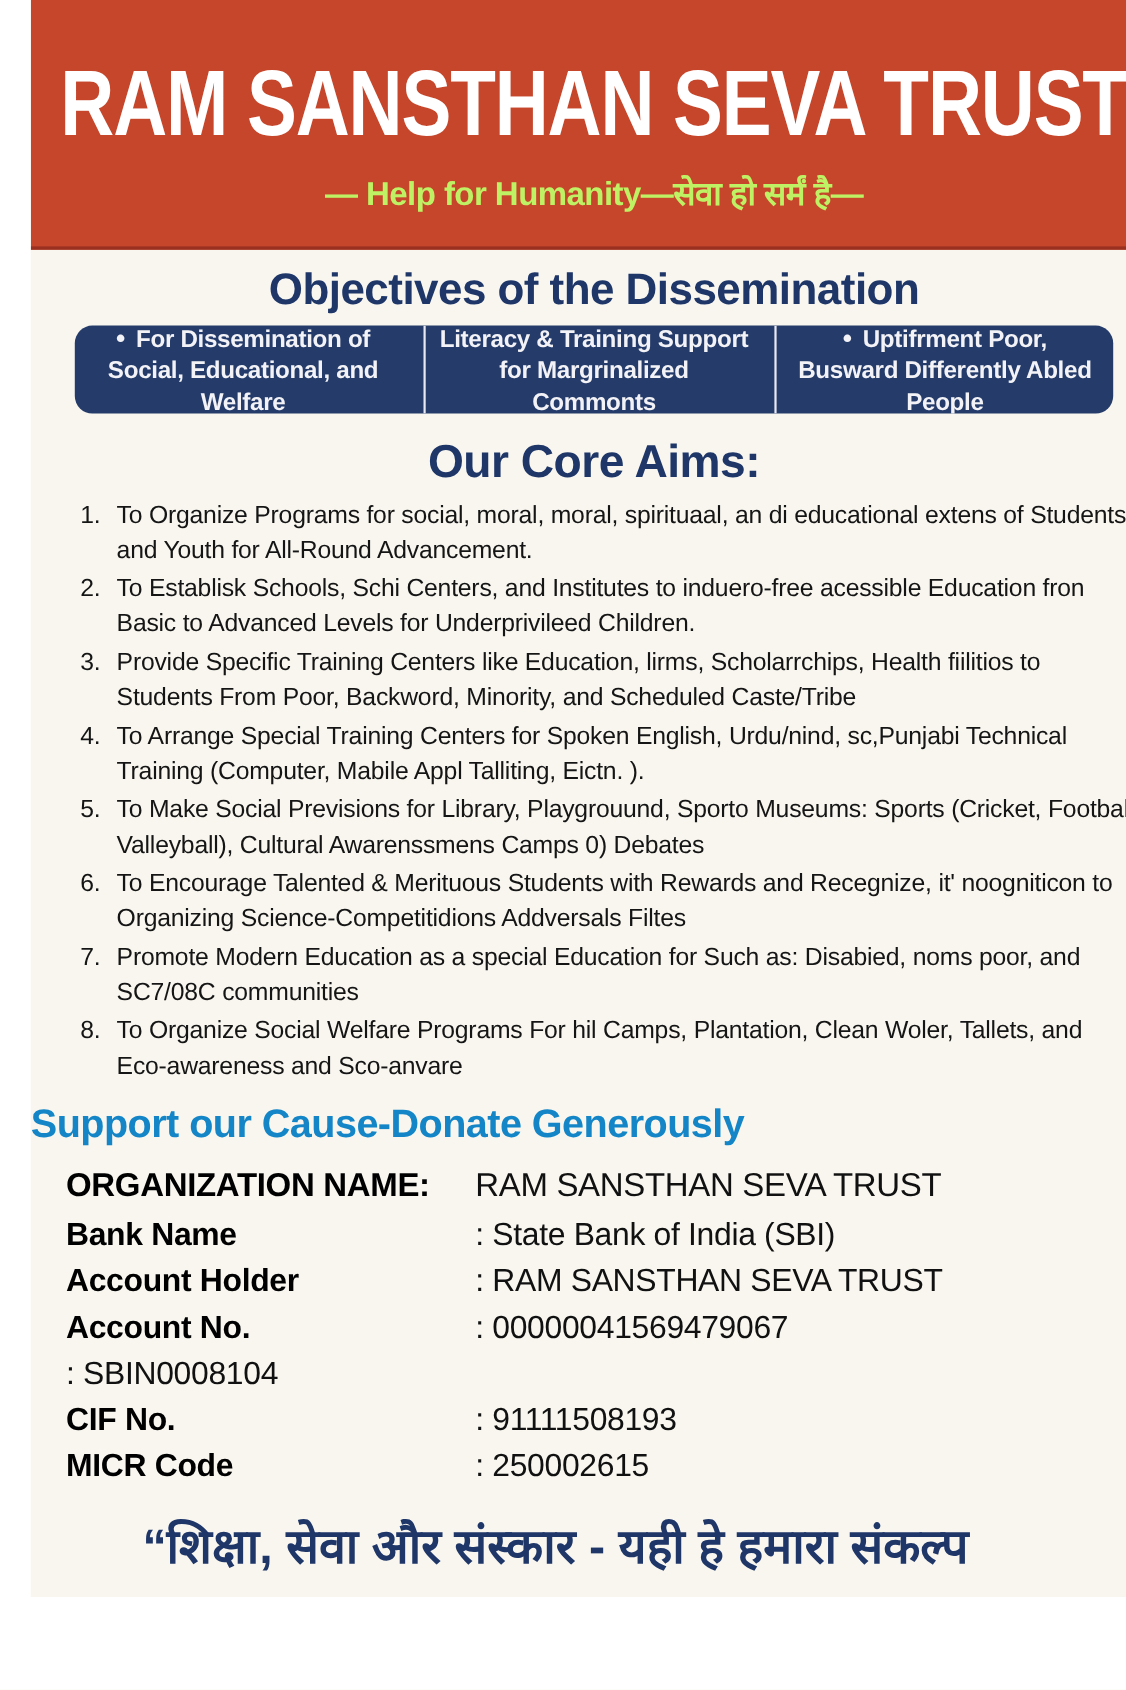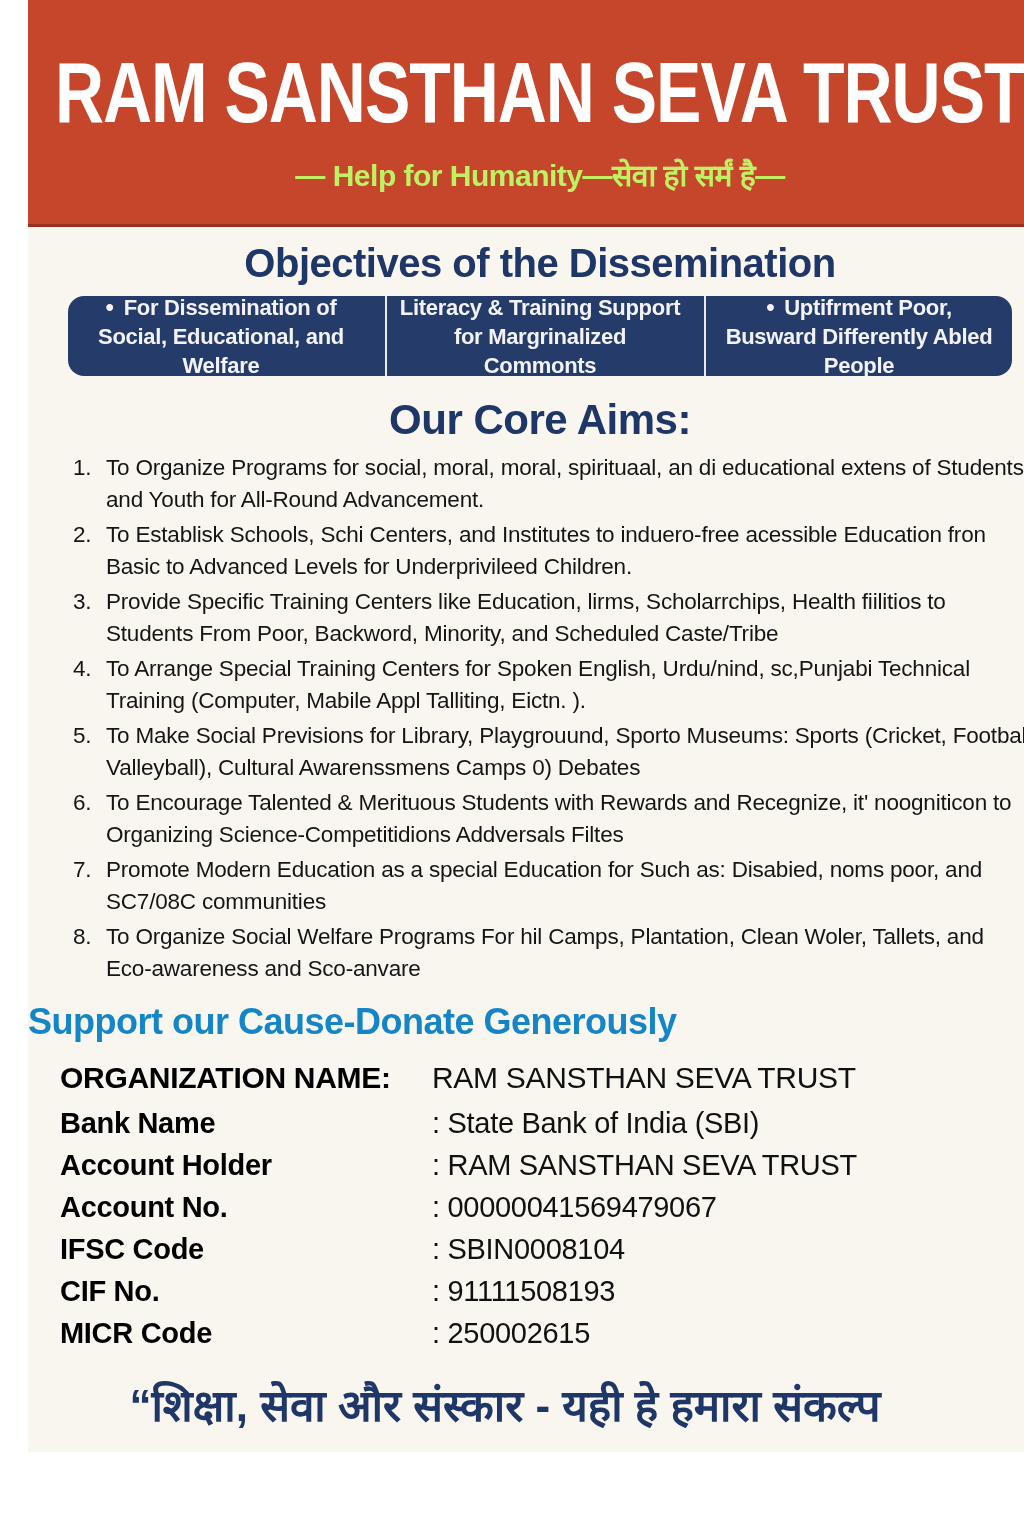--- a/index.html
+++ b/index.html
@@ -193,21 +193,20 @@
       </div>
       <div class="bank-row">
         <div class="bank-label">Account Holder</div>
         <div class="bank-value">: RAM SANSTHAN SEVA TRUST</div>
       </div>
       <div class="bank-row">
         <div class="bank-label">Account No.</div>
         <div class="bank-value">: 00000041569479067</div>
       </div>
       <div class="bank-row">
-        <div class="bank-label">IFSC Code</div>
         <div class="bank-value">: SBIN0008104</div>
       </div>
       <div class="bank-row">
         <div class="bank-label">CIF No.</div>
         <div class="bank-value">: 91111508193</div>
       </div>
       <div class="bank-row">
         <div class="bank-label">MICR Code</div>
         <div class="bank-value">: 250002615</div>
       </div>

